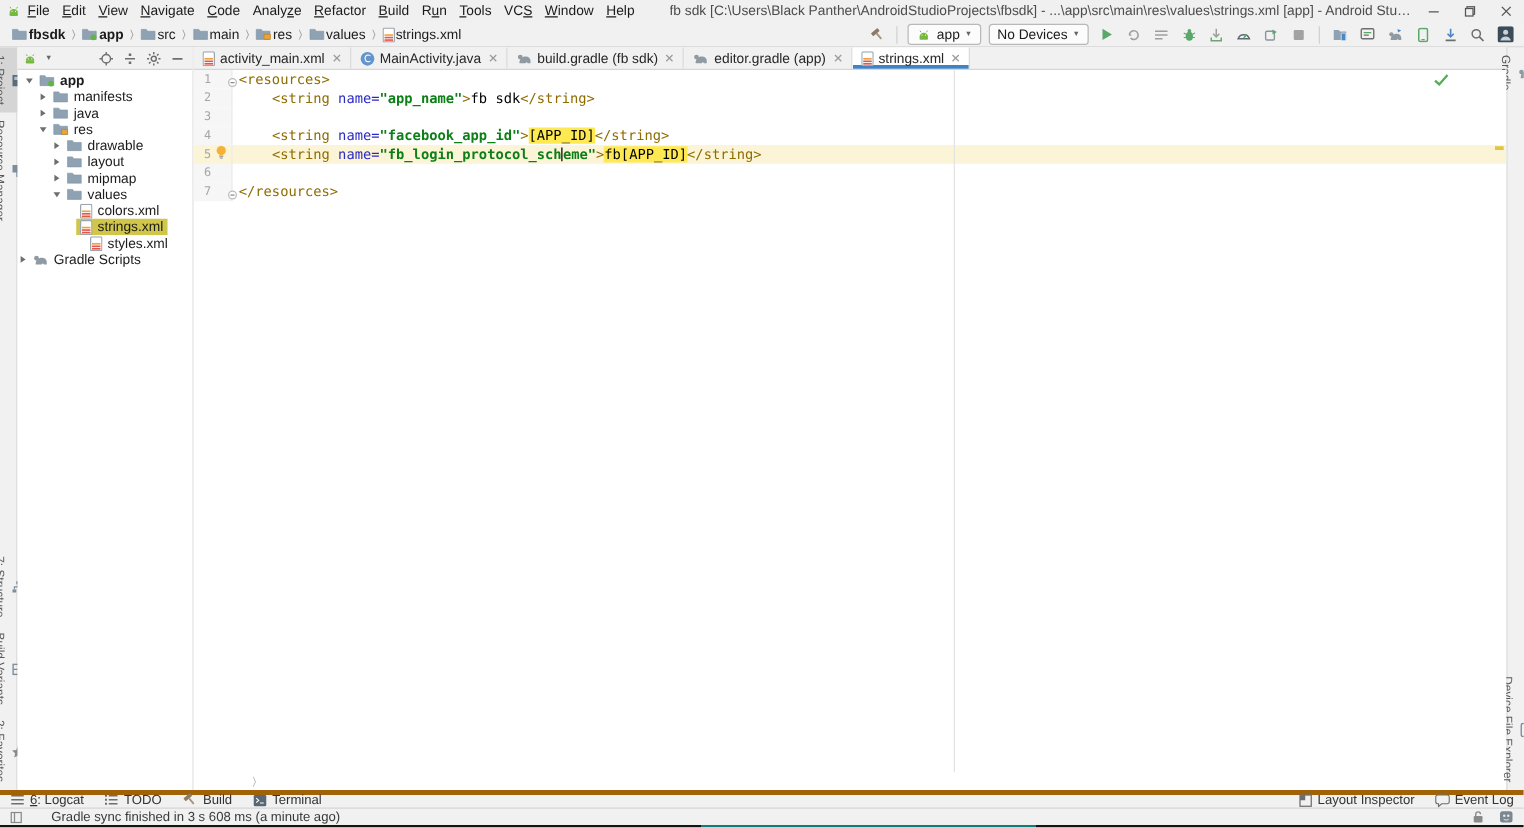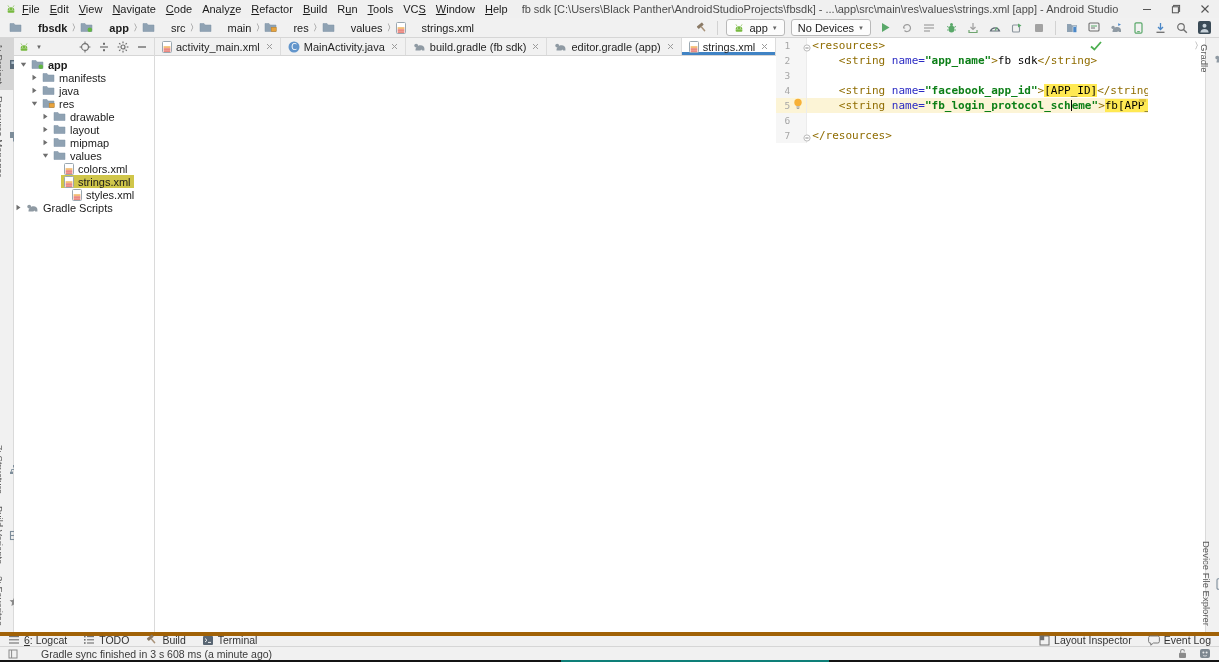--- a/index.html
+++ b/index.html
@@ -4,27 +4,27 @@
 <style>
 *{box-sizing:border-box;margin:0;padding:0}
 html,body{width:1219px;height:662px;overflow:hidden}
 body{font-family:"Liberation Sans","DejaVu Sans",sans-serif;font-size:11px;color:#1b1b1b;background:#f1f1f1}
 .icon{display:inline-flex;align-items:center;justify-content:center;line-height:0;flex:none}
 
 .titlebar{height:18px;display:flex;align-items:center;background:#f0f0f0;padding-left:5px;white-space:nowrap}
 .menubar{display:flex}
 .menu-item{padding:0 5px;line-height:18px;cursor:default}
 .menu-item u{text-decoration:underline}
-.win-title{margin-left:9px;color:#4c4c4c;overflow:hidden;text-overflow:ellipsis}
+.win-title{margin-left:23px;color:#4c4c4c;overflow:hidden;text-overflow:ellipsis}
 .winbtns{margin-left:auto;display:flex;height:18px}
 .winbtn{width:29px;display:flex;align-items:center;justify-content:center;color:#555}
 
 .toolbar{height:20px;display:flex;align-items:center;background:#f1f1f1;border-bottom:1px solid #d6d6d6;padding:0 7px;white-space:nowrap}
 .crumbbar{display:flex;align-items:center;gap:2px}
-.crumb{display:inline-flex;align-items:center;gap:16px;padding:0 2px}
+.crumb{display:inline-flex;align-items:center;gap:1px;padding:0 2px}
 .crumb.b{font-weight:bold}
 .crumb-sep{color:#9a9a9a;font-size:9px;padding:0 1px}
 .tool-right{margin-left:auto;display:flex;align-items:center;gap:6px}
 .vsep{width:1px;height:14px;background:#d2d2d2;margin:0 2px}
 .combo{display:inline-flex;align-items:center;gap:4px;border:1px solid #b9b9b9;border-radius:3px;background:#fcfcfc;height:17px;padding:0 6px}
 .combo .arr{font-size:6px;color:#666}
 .tbtn{display:inline-flex;align-items:center;justify-content:center;width:16px;height:16px}
 
 .main{display:flex;height:594px}
 .stripe{width:14px;background:#f1f1f1;display:flex;flex-direction:column;align-items:center}
@@ -38,21 +38,21 @@
 .panel-header{height:18px;background:#f1f1f1;border-bottom:1px solid #d6d6d6;display:flex;align-items:center;padding:0 4px;gap:3px;white-space:nowrap}
 .panel-header .arr{font-size:6px;color:#666}
 .ph-spacer{flex:1}
 .tree{flex:1;padding-top:2px;overflow:hidden}
 .tree-row{height:13px;display:flex;align-items:center;white-space:nowrap}
 .chev{width:9px;display:inline-flex;justify-content:center;flex:none}
 .tree-cell{display:inline-flex;align-items:center;gap:4px;padding:0 3px;height:13px}
 .tree-cell.sel{background:#d0c64a}
 .tree-row.b{font-weight:bold}
 
-.editor-col{flex:1;display:flex;flex-direction:row;background:#fff;min-width:0}
+.editor-col{flex:1;display:flex;flex-direction:column;background:#fff;min-width:0}
 .tabs{height:18px;background:#f1f1f1;border-bottom:1px solid #d6d6d6;display:flex;white-space:nowrap}
 .tab{display:inline-flex;align-items:center;gap:4px;padding:0 7px;border-right:1px solid #dcdcdc;color:#262626}
 .tab.active{background:#fff;box-shadow:inset 0 -3px 0 #4083c4}
 .tab .close{color:#9b9b9b;font-size:9px;margin-left:2px}
 .notif{height:14px;display:flex;align-items:center;background:#fafafa;border-bottom:1px solid #e4e4e4;padding:0 8px;font-size:10.5px;color:#333}
 .notif-actions{margin-left:auto;display:flex;gap:20px;padding-right:6px}
 .notif-link{color:#2e6fb8}
 
 .editor{flex:1;position:relative;font-family:"DejaVu Sans Mono","Liberation Mono",monospace;font-size:11px;overflow:hidden;background:#fff}
 .vline{position:absolute;left:608px;top:0;bottom:0;width:1px;background:#e3e3e3}

